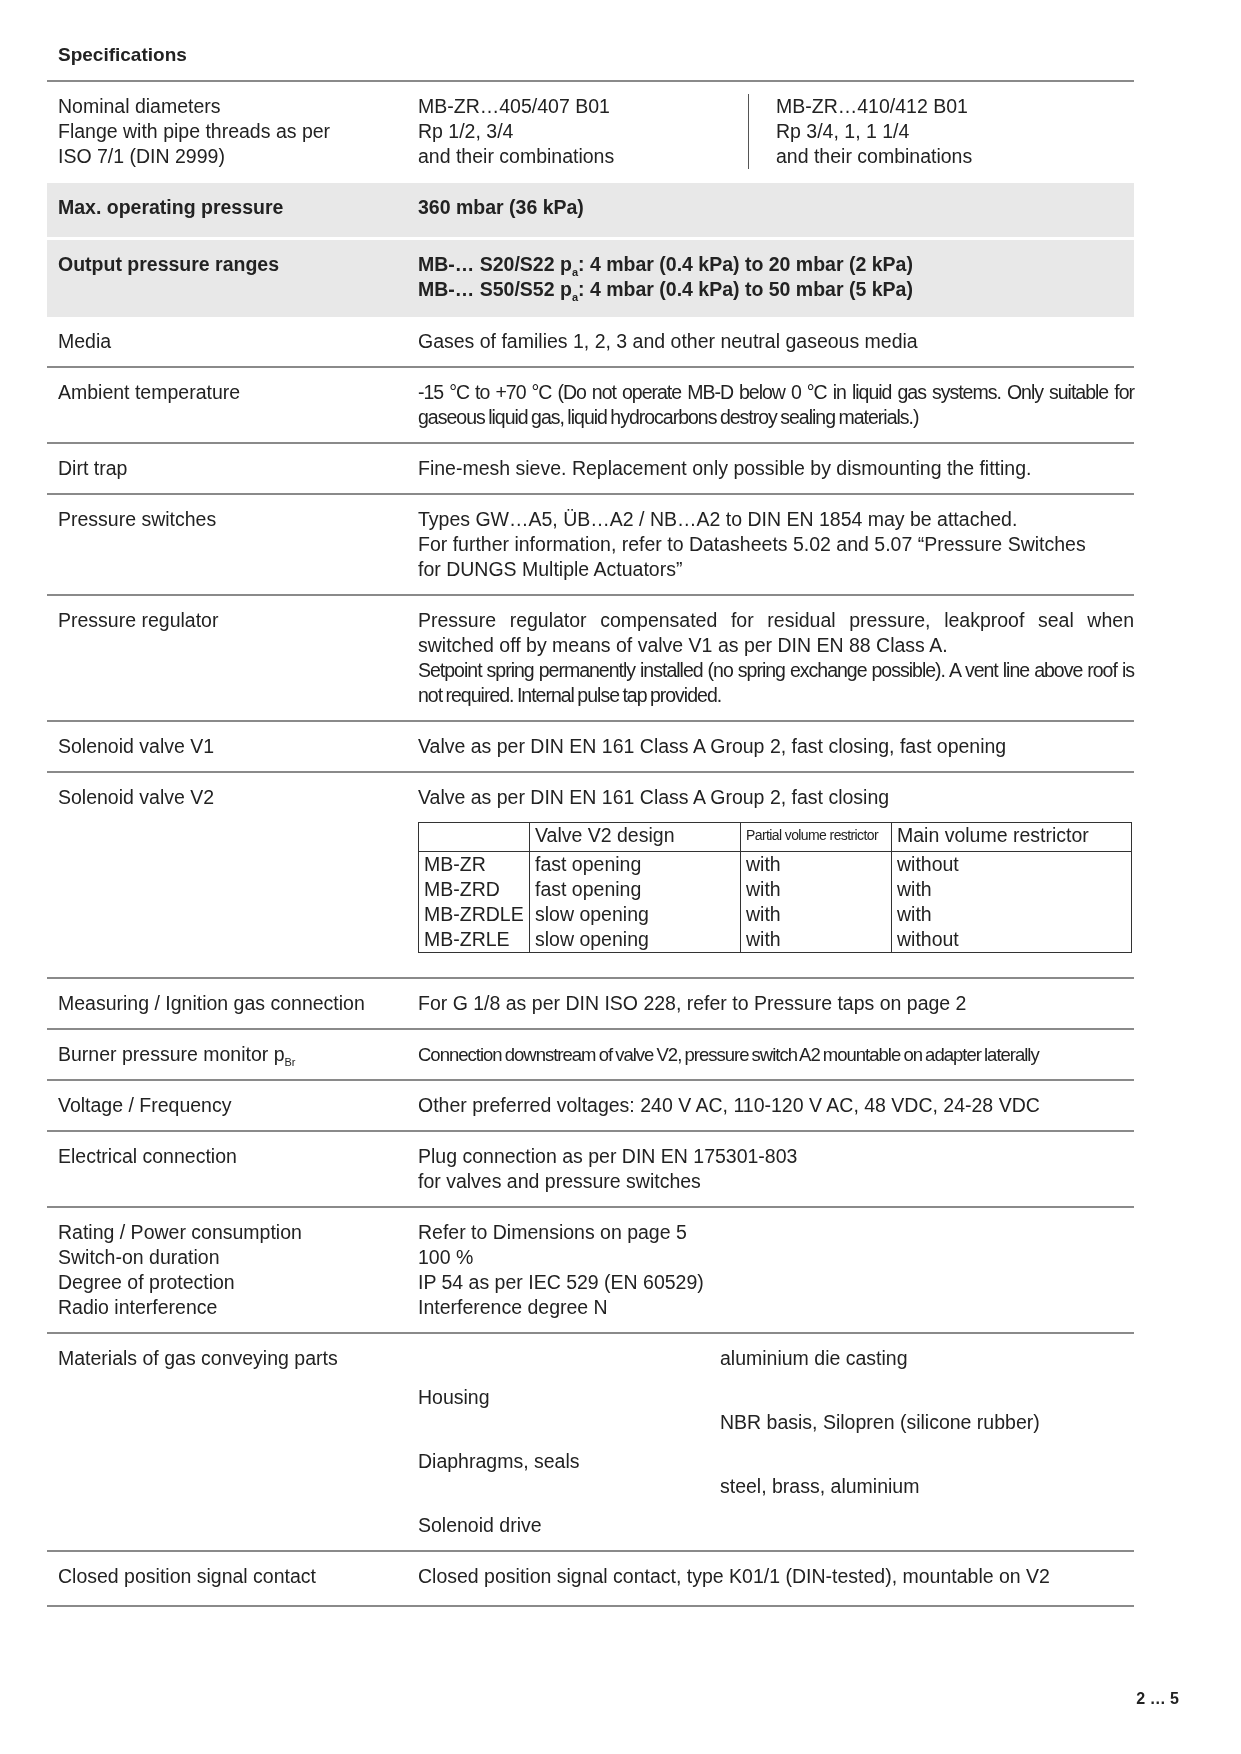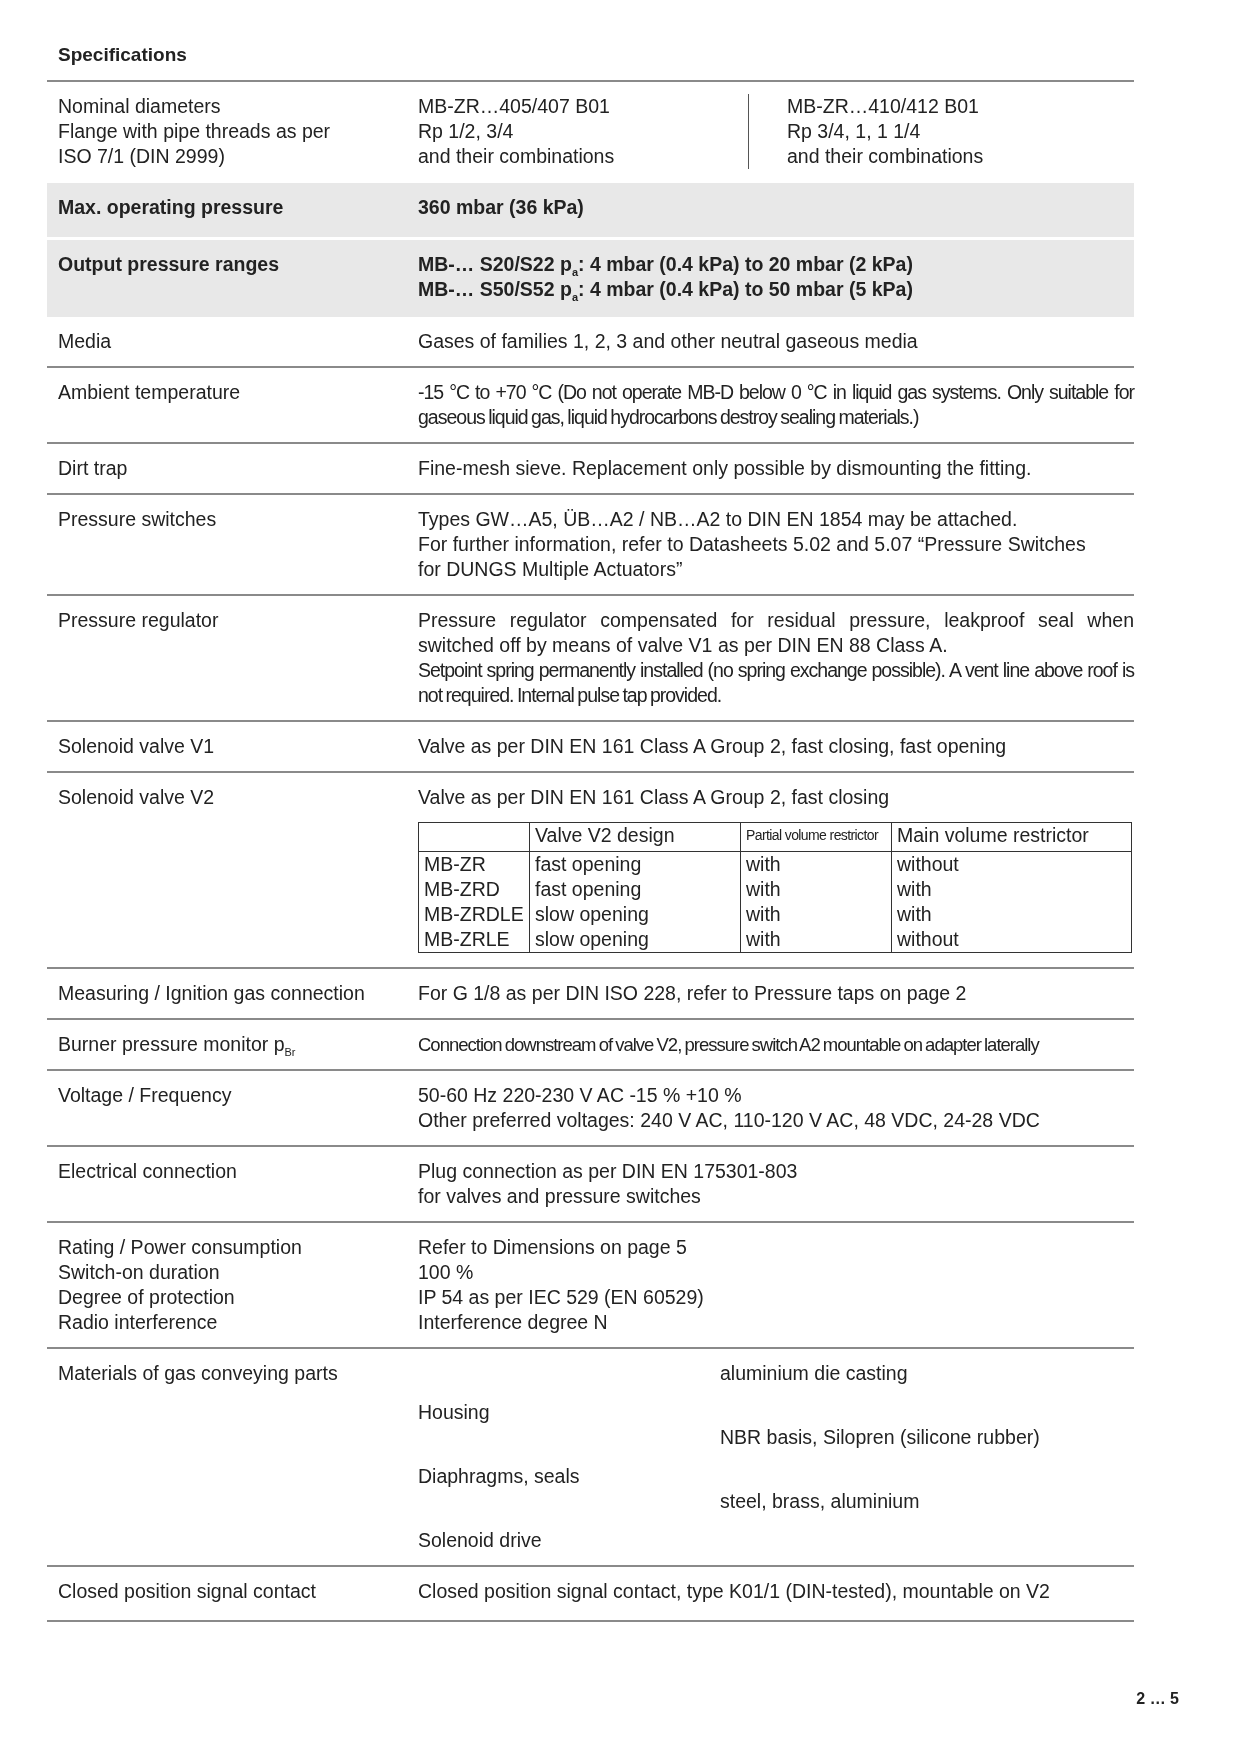--- a/index.html
+++ b/index.html
@@ -19,21 +19,21 @@
     padding: 12px 0 12px 0;
   }
   .row.noline { border-bottom: none; }
   .row.shade { background: #e8e8e8; border-bottom: 3px solid #ffffff; }
   .row.bold { font-weight: bold; }
   .label { width: 360px; padding-left: 11px; flex: none; }
   .value { flex: 1; padding-right: 0; }
   .label div, .value div { white-space: nowrap; }
   .justify { text-align: justify; text-align-last: left; white-space: normal !important; }
   .two-col { display: flex; }
-  .two-col .c1 { width: 330px; border-right: 1.5px solid #555; margin-right: 38px; }
+  .two-col .c1 { width: 330px; border-right: 1.5px solid #555; margin-right: 27px; }
   .mat { display: flex; }
   .mat .k { width: 302px; margin-top: 39px; }
   sub { font-size: 11px; vertical-align: -5px; line-height: 0; }
   .tight { letter-spacing: -1px; word-spacing: -1px; }
   table.v2 {
     border-collapse: collapse; margin-top: 12px; width: 714px; font-size: 19.5px;
     line-height: 25px;
   }
   table.v2 td, table.v2 th {
     border-left: 1.5px solid #333; border-right: 1.5px solid #333;
@@ -118,21 +118,21 @@
       <div class="justify">Pressure regulator compensated for residual pressure, leakproof seal when switched off by means of valve V1 as per DIN EN 88 Class A.</div>
       <div class="justify tight">Setpoint spring permanently installed (no spring exchange possible). A vent line above roof is not required. Internal pulse tap provided.</div>
     </div>
   </div>
 
   <div class="row">
     <div class="label">Solenoid valve V1</div>
     <div class="value">Valve as per DIN EN 161 Class A Group 2, fast closing, fast opening</div>
   </div>
 
-  <div class="row" style="padding-bottom:14px;justify-content:center;">
+  <div class="row" style="padding-bottom:24px;justify-content:center;">
     <div class="label">Solenoid valve V2</div>
     <div class="value">
       <div>Valve as per DIN EN 161 Class A Group 2, fast closing</div>
       <table class="v2">
         <thead>
           <tr>
             <th style="width:100px"></th>
             <th style="width:200px">Valve V2 design</th>
             <th class="small" style="width:140px">Partial volume restrictor</th>
             <th>Main volume restrictor</th>
@@ -176,21 +176,20 @@
   <div class="row">
     <div class="label"><span>Burner pressure monitor p</span><sub>Br</sub></div>
     <div class="value">
         <div class="tight" style="font-size:18.5px;">Connection downstream of valve V2, pressure switch A2 mountable on adapter laterally</div>
       </div>
   </div>
 
   <div class="row">
     <div class="label">Voltage / Frequency</div>
     <div class="value">
-      <div>50-60 Hz 220-230 V AC -15 % +10 %</div>
       <div>Other preferred voltages: 240 V AC, 110-120 V AC, 48 VDC, 24-28 VDC</div>
     </div>
   </div>
 
   <div class="row">
     <div class="label">Electrical connection</div>
     <div class="value">
       <div>Plug connection as per DIN EN 175301-803</div>
       <div>for valves and pressure switches</div>
     </div>

